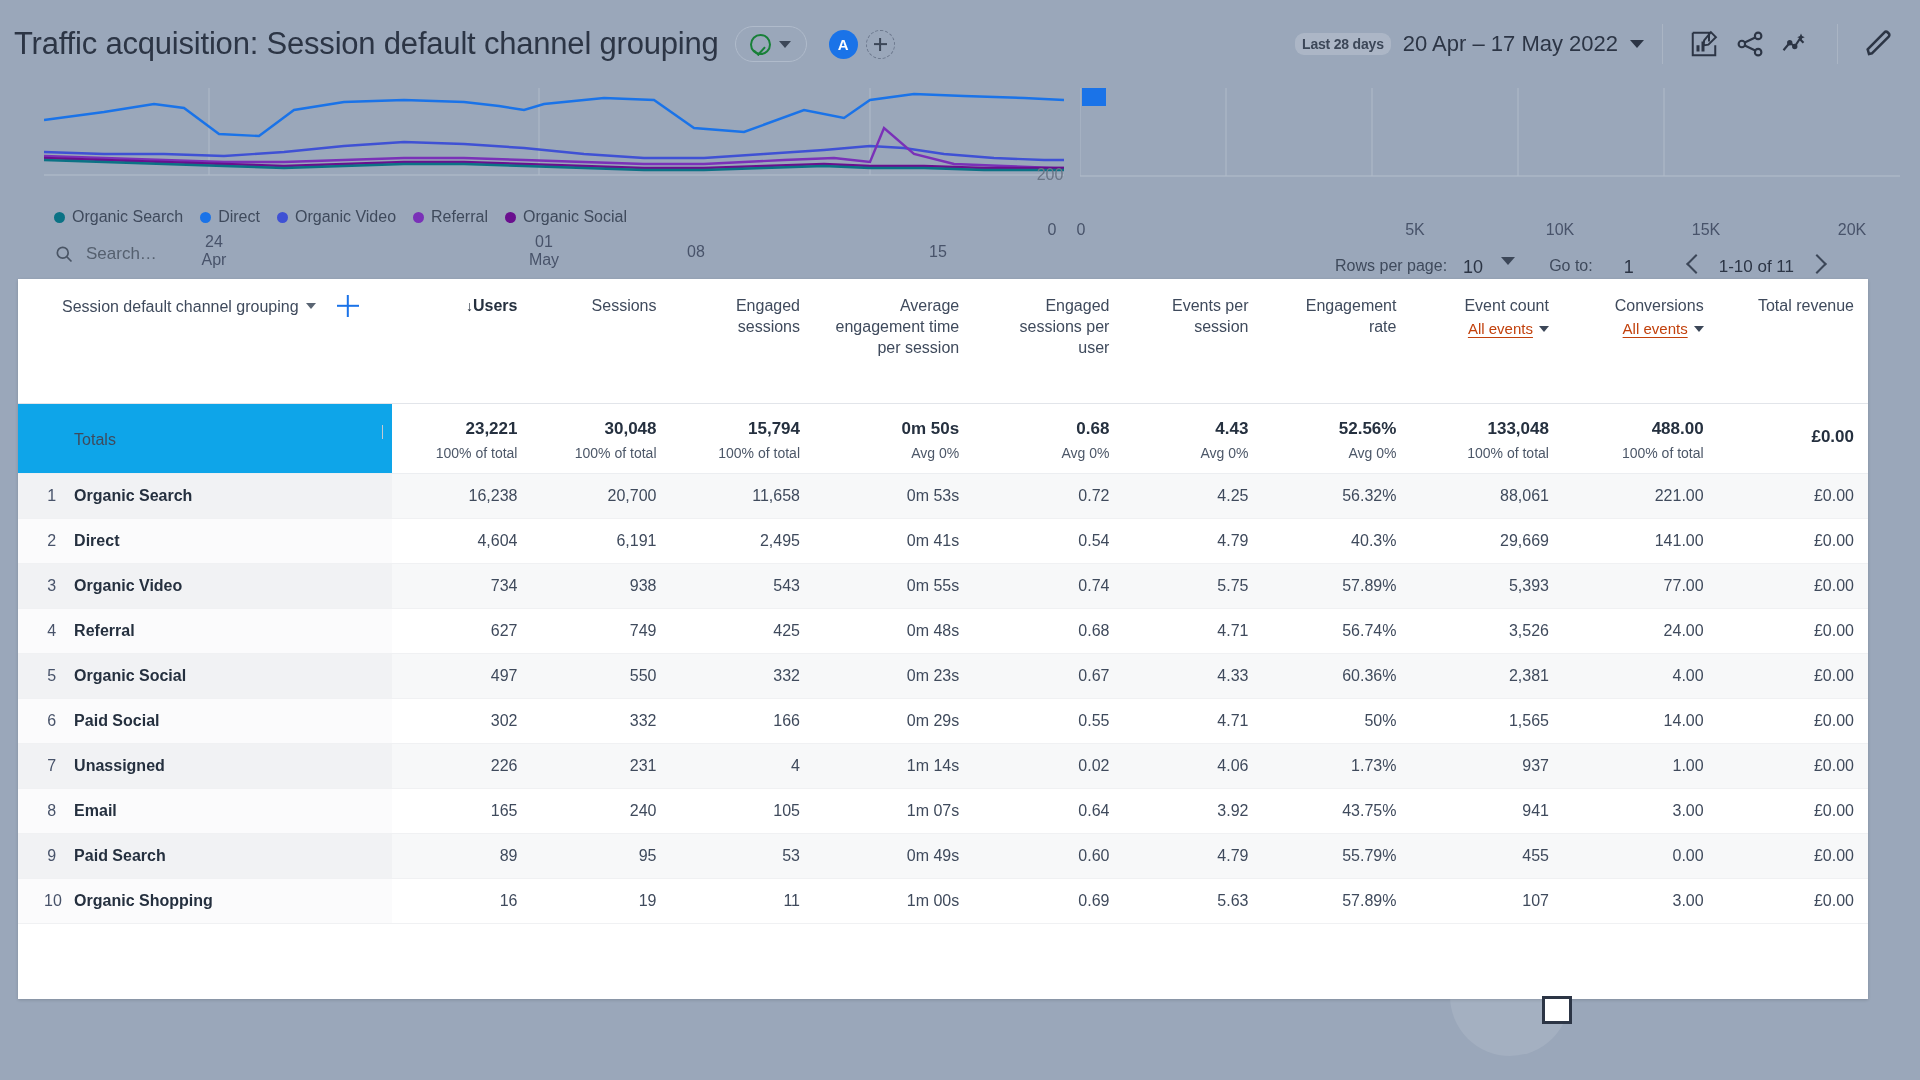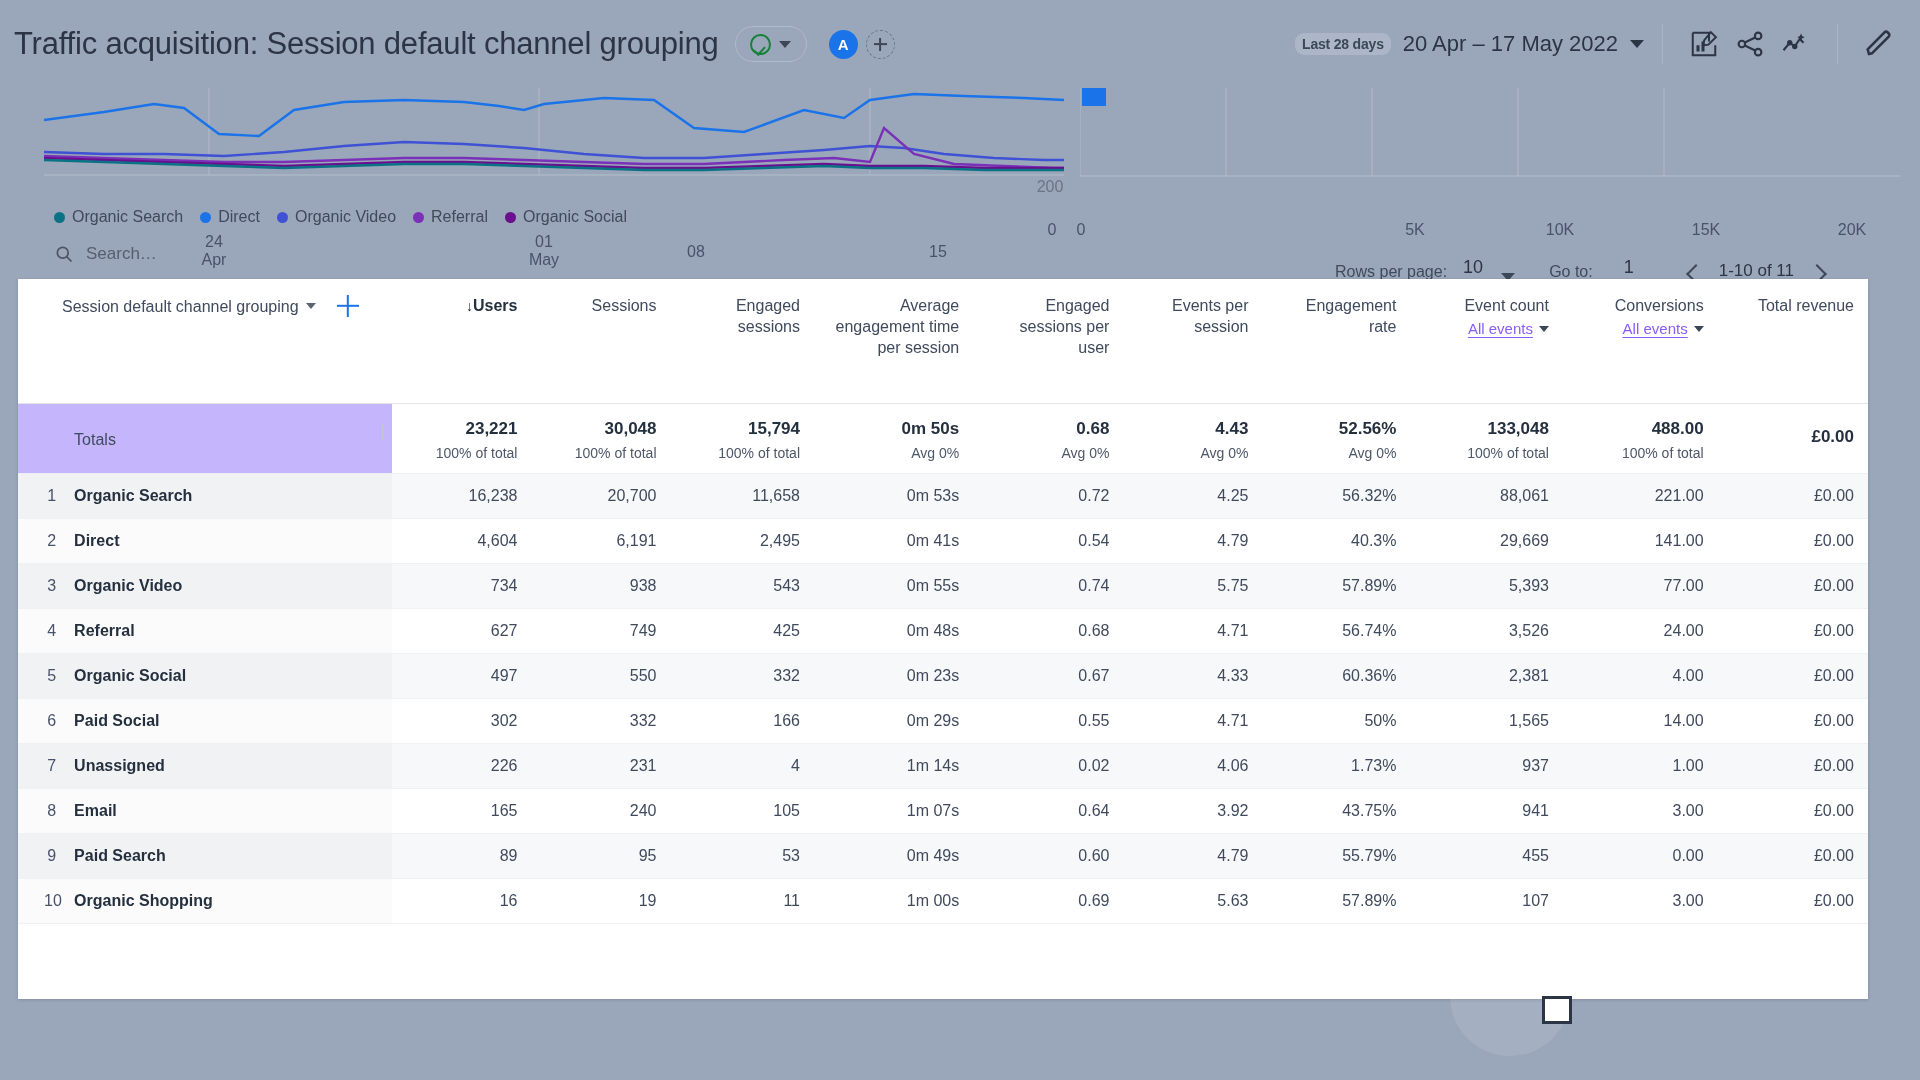--- a/index.html
+++ b/index.html
@@ -98,21 +98,21 @@
   .card {
     position: absolute; left: 18px; top: 279px; width: 1850px; height: 720px;
     background: #ffffff; box-shadow: 0 1px 3px rgba(0,0,0,0.16);
   }
   .toolbar {
     position: absolute; left: 0; top: -50px; width: 1850px; height: 50px;
     display: flex; align-items: center;
   }
   .search-wrap { display: flex; align-items: center; gap: 12px; margin-left: 36px; }
   .search-text { font-size: 17px; color: #55606f; }
-  .pager { margin-left: auto; display: flex; align-items: flex-end; padding-right: 44px; margin-top: 29px; }
+  .pager { margin-left: auto; display: flex; align-items: flex-start; padding-right: 44px; margin-top: 29px; }
   .pg-lbl { font-size: 16px; color: #3f4a5c; }
   .pg-val {
     font-size: 18px; color: #2c3545; margin-left: 10px;
     border-bottom: 1px solid #9aa5b4; padding: 0 6px 2px 6px; min-width: 26px; text-align: center;
   }
   .pg-val.wide { min-width: 52px; }
   .pg-caret {
     margin-left: 12px; width: 0; height: 0;
     border-left: 7px solid transparent; border-right: 7px solid transparent;
     border-top: 8px solid #3c4758;
@@ -140,38 +140,38 @@
   .plus {
     position: relative; width: 22px; height: 22px; margin-left: 14px; flex: none;
   }
   .plus::before, .plus::after { content: ""; position: absolute; background: #1a73e8; }
   .plus::before { left: 50%; top: 0; width: 2.4px; height: 22px; transform: translateX(-50%); }
   .plus::after  { top: 50%; left: 0; height: 2.4px; width: 22px; transform: translateY(-50%); }
   .sorted { font-weight: bold; color: #25303f; }
   .sortarrow { font-size: 14px; }
   .subsel {
     display: inline-flex; align-items: center; gap: 6px;
-    margin-top: 2px; font-size: 15px; color: #8b5cf6;
+    margin-top: 2px; font-size: 15px; color: #c2410c;
   }
   .subsel u { text-decoration: underline; text-underline-offset: 3px; }
   .subcaret {
     width: 0; height: 0; border-left: 5px solid transparent;
     border-right: 5px solid transparent; border-top: 6px solid #3c4758;
   }
 
   tbody td { text-align: right; padding: 0 14px; height: 45px; }
   tbody tr.totals td { height: 70px; padding-top: 4px; }
   .tot-main { font-size: 17px; font-weight: bold; color: #25303f; }
   .tot-sub { font-size: 14px; color: #4c5768; margin-top: 6px; }
   tbody td.idx { width: 34px; text-align: right; padding: 0 0 0 26px; color: #48536a; font-size: 16px; }
   tbody td.dim { text-align: left; padding-left: 18px; font-weight: bold; color: #25303f; font-size: 16px; }
   tbody tr.shade td { background: #f7f8f9; }
   tbody tr.shade td.dim, tbody tr.shade td.idx { background: #f1f2f4; }
   tbody tr td.dim, tbody tr td.idx { background: #fbfbfc; }
-  tbody tr.totals td.dim, tbody tr.totals td.idx { background: #c4b5fd; }
+  tbody tr.totals td.dim, tbody tr.totals td.idx { background: #0ea5e9; }
   tbody tr.totals td { border-bottom: 1px solid #eceef1; }
   tbody tr.datarow td { border-bottom: 1px solid #f0f1f3; }
   .tot-label { font-size: 16px; color: #3f4a5c; font-weight: normal; }
   .vsep {
     position: absolute; left: 382px; top: 425px; width: 1px; height: 14px; background: #c3c9d2;
   }
 
   
   .corner {
     position: absolute; right: 0; bottom: 56px; width: 30px; height: 28px;
@@ -252,21 +252,21 @@
       <polyline points="0,68 60,70 120,72 180,74 240,74 300,72 360,70 420,70 480,72 540,74 600,76 660,76 700,74 740,72 790,70 826,74 840,40 870,66 910,76 960,78 1010,80 1020,80" fill="none" stroke="#7a31b8" stroke-width="2.4"></polyline>
       <polyline points="0,70 60,72 120,74 180,76 240,78 300,76 360,74 420,74 480,76 540,78 600,80 660,80 720,78 780,76 826,78 880,78 940,80 1000,80 1020,80" fill="none" stroke="#6a0f8e" stroke-width="2.4"></polyline>
       <polyline points="0,72 60,74 120,76 180,78 240,80 300,78 360,76 420,76 480,78 540,80 600,82 660,82 720,80 780,78 826,80 880,80 940,82 1000,82 1020,82" fill="none" stroke="#0b7285" stroke-width="2.4"></polyline>
     </svg>
     <div class="axis-lbl" style="left:184px; top:145px; width:60px;">24<br>Apr</div>
     <div class="axis-lbl" style="left:514px; top:145px; width:60px;">01<br>May</div>
 
     <div class="axis-lbl" style="left:666px; top:155px; width:60px;">08</div>
     <div class="axis-lbl" style="left:908px; top:155px; width:60px;">15</div>
     <div class="axis-lbl" style="left:1040px; top:133px; width:24px;">0</div>
-    <div class="axis-lbl" style="left:1030px; top:90px; width:40px; color:#6a7586; overflow:hidden; height:14px;">200</div>
+    <div class="axis-lbl" style="left:1030px; top:78px; width:40px; color:#6a7586; overflow:hidden; height:14px;">200</div>
 
     <svg class="barchart" viewBox="0 0 820 132" preserveAspectRatio="none">
       <line x1="0" y1="88" x2="820" y2="88" stroke="#b4bfcc" stroke-width="1"></line>
       <line x1="0" y1="0" x2="0" y2="88" stroke="#b0bbc9" stroke-width="1"></line>
       <line x1="146" y1="0" x2="146" y2="88" stroke="#b0bbc9" stroke-width="1"></line>
       <line x1="292" y1="0" x2="292" y2="88" stroke="#b0bbc9" stroke-width="1"></line>
       <line x1="438" y1="0" x2="438" y2="88" stroke="#b0bbc9" stroke-width="1"></line>
       <line x1="584" y1="0" x2="584" y2="88" stroke="#b0bbc9" stroke-width="1"></line>
       <rect x="2" y="0" width="24" height="18" fill="#1a73e8"></rect>
     </svg>

